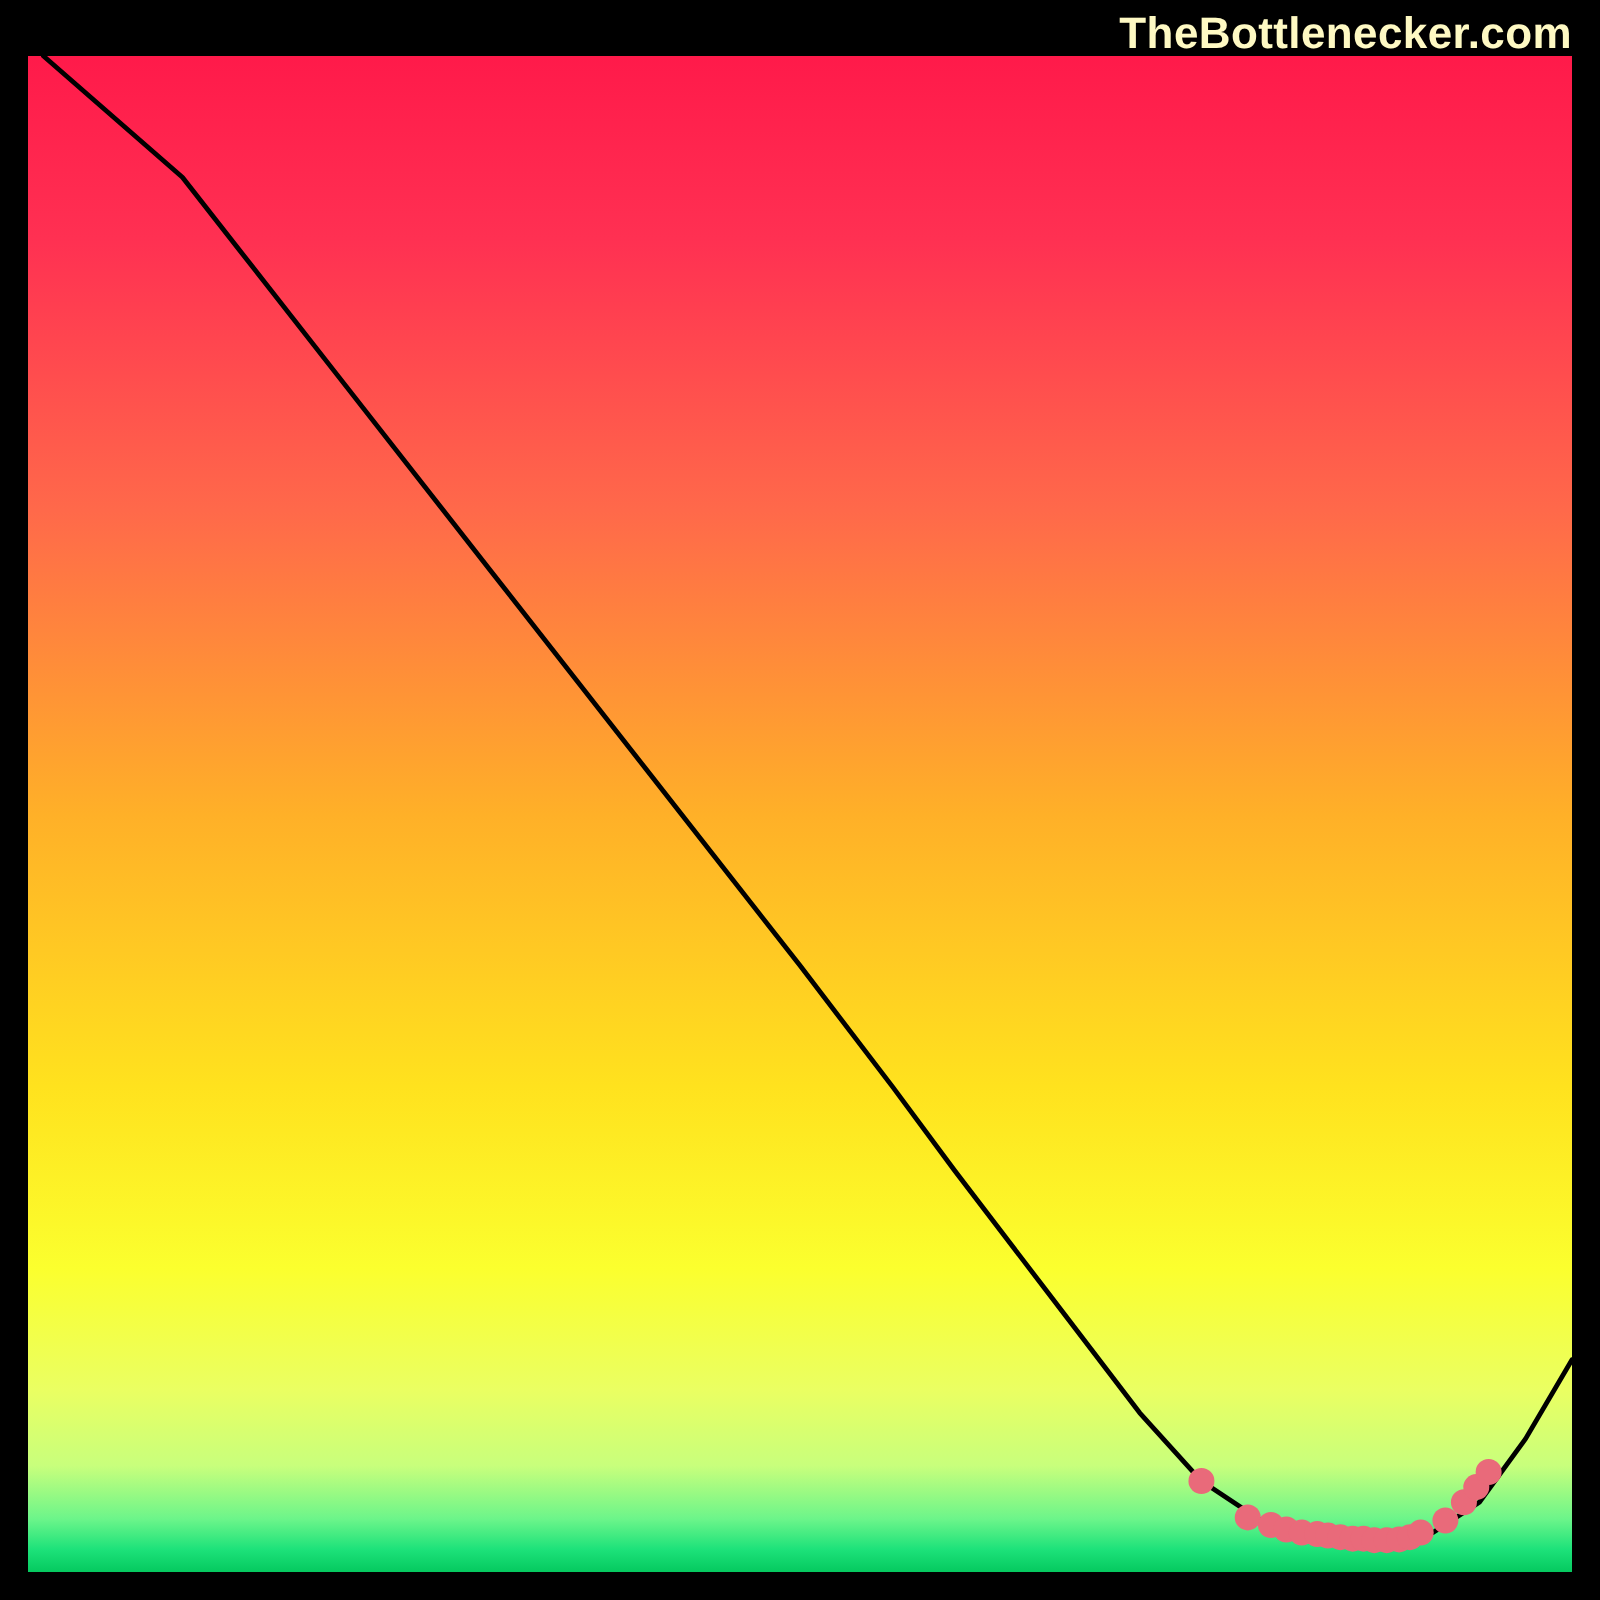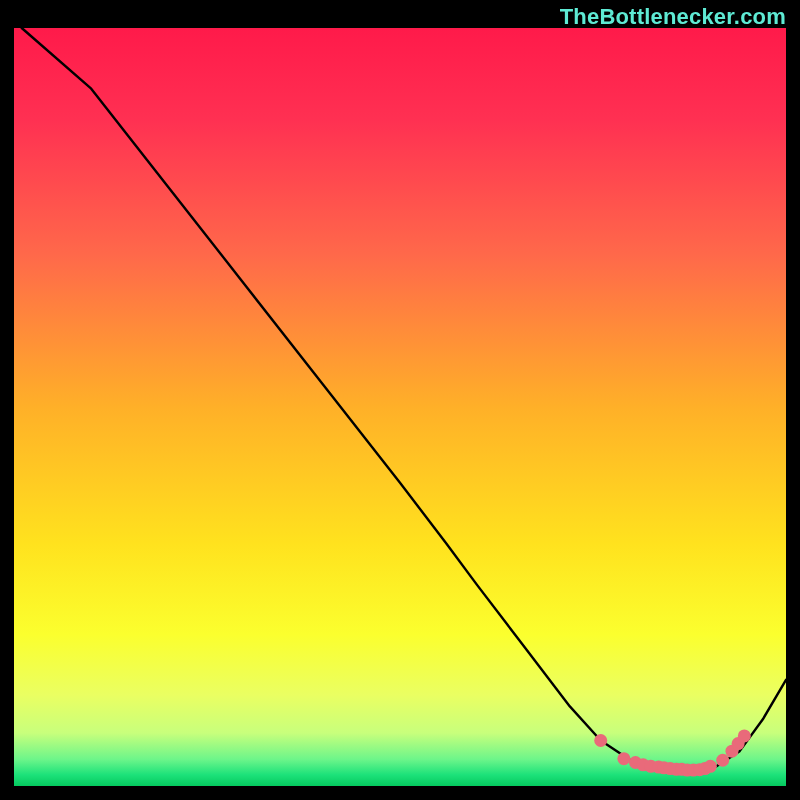--- a/index.html
+++ b/index.html
@@ -18,21 +18,21 @@
     height: 800px;
     background: #000;
   }
   .watermark {
     position: absolute;
     top: 4px;
     right: 14px;
     font-family: Arial, Helvetica, sans-serif;
     font-size: 22px;
     font-weight: 600;
-    color: #5eead4;
+    color: #fef9c3;
     letter-spacing: 0.2px;
   }
   svg {
     position: absolute;
     top: 0;
     left: 0;
   }
 </style>
 </head>
 <body>

